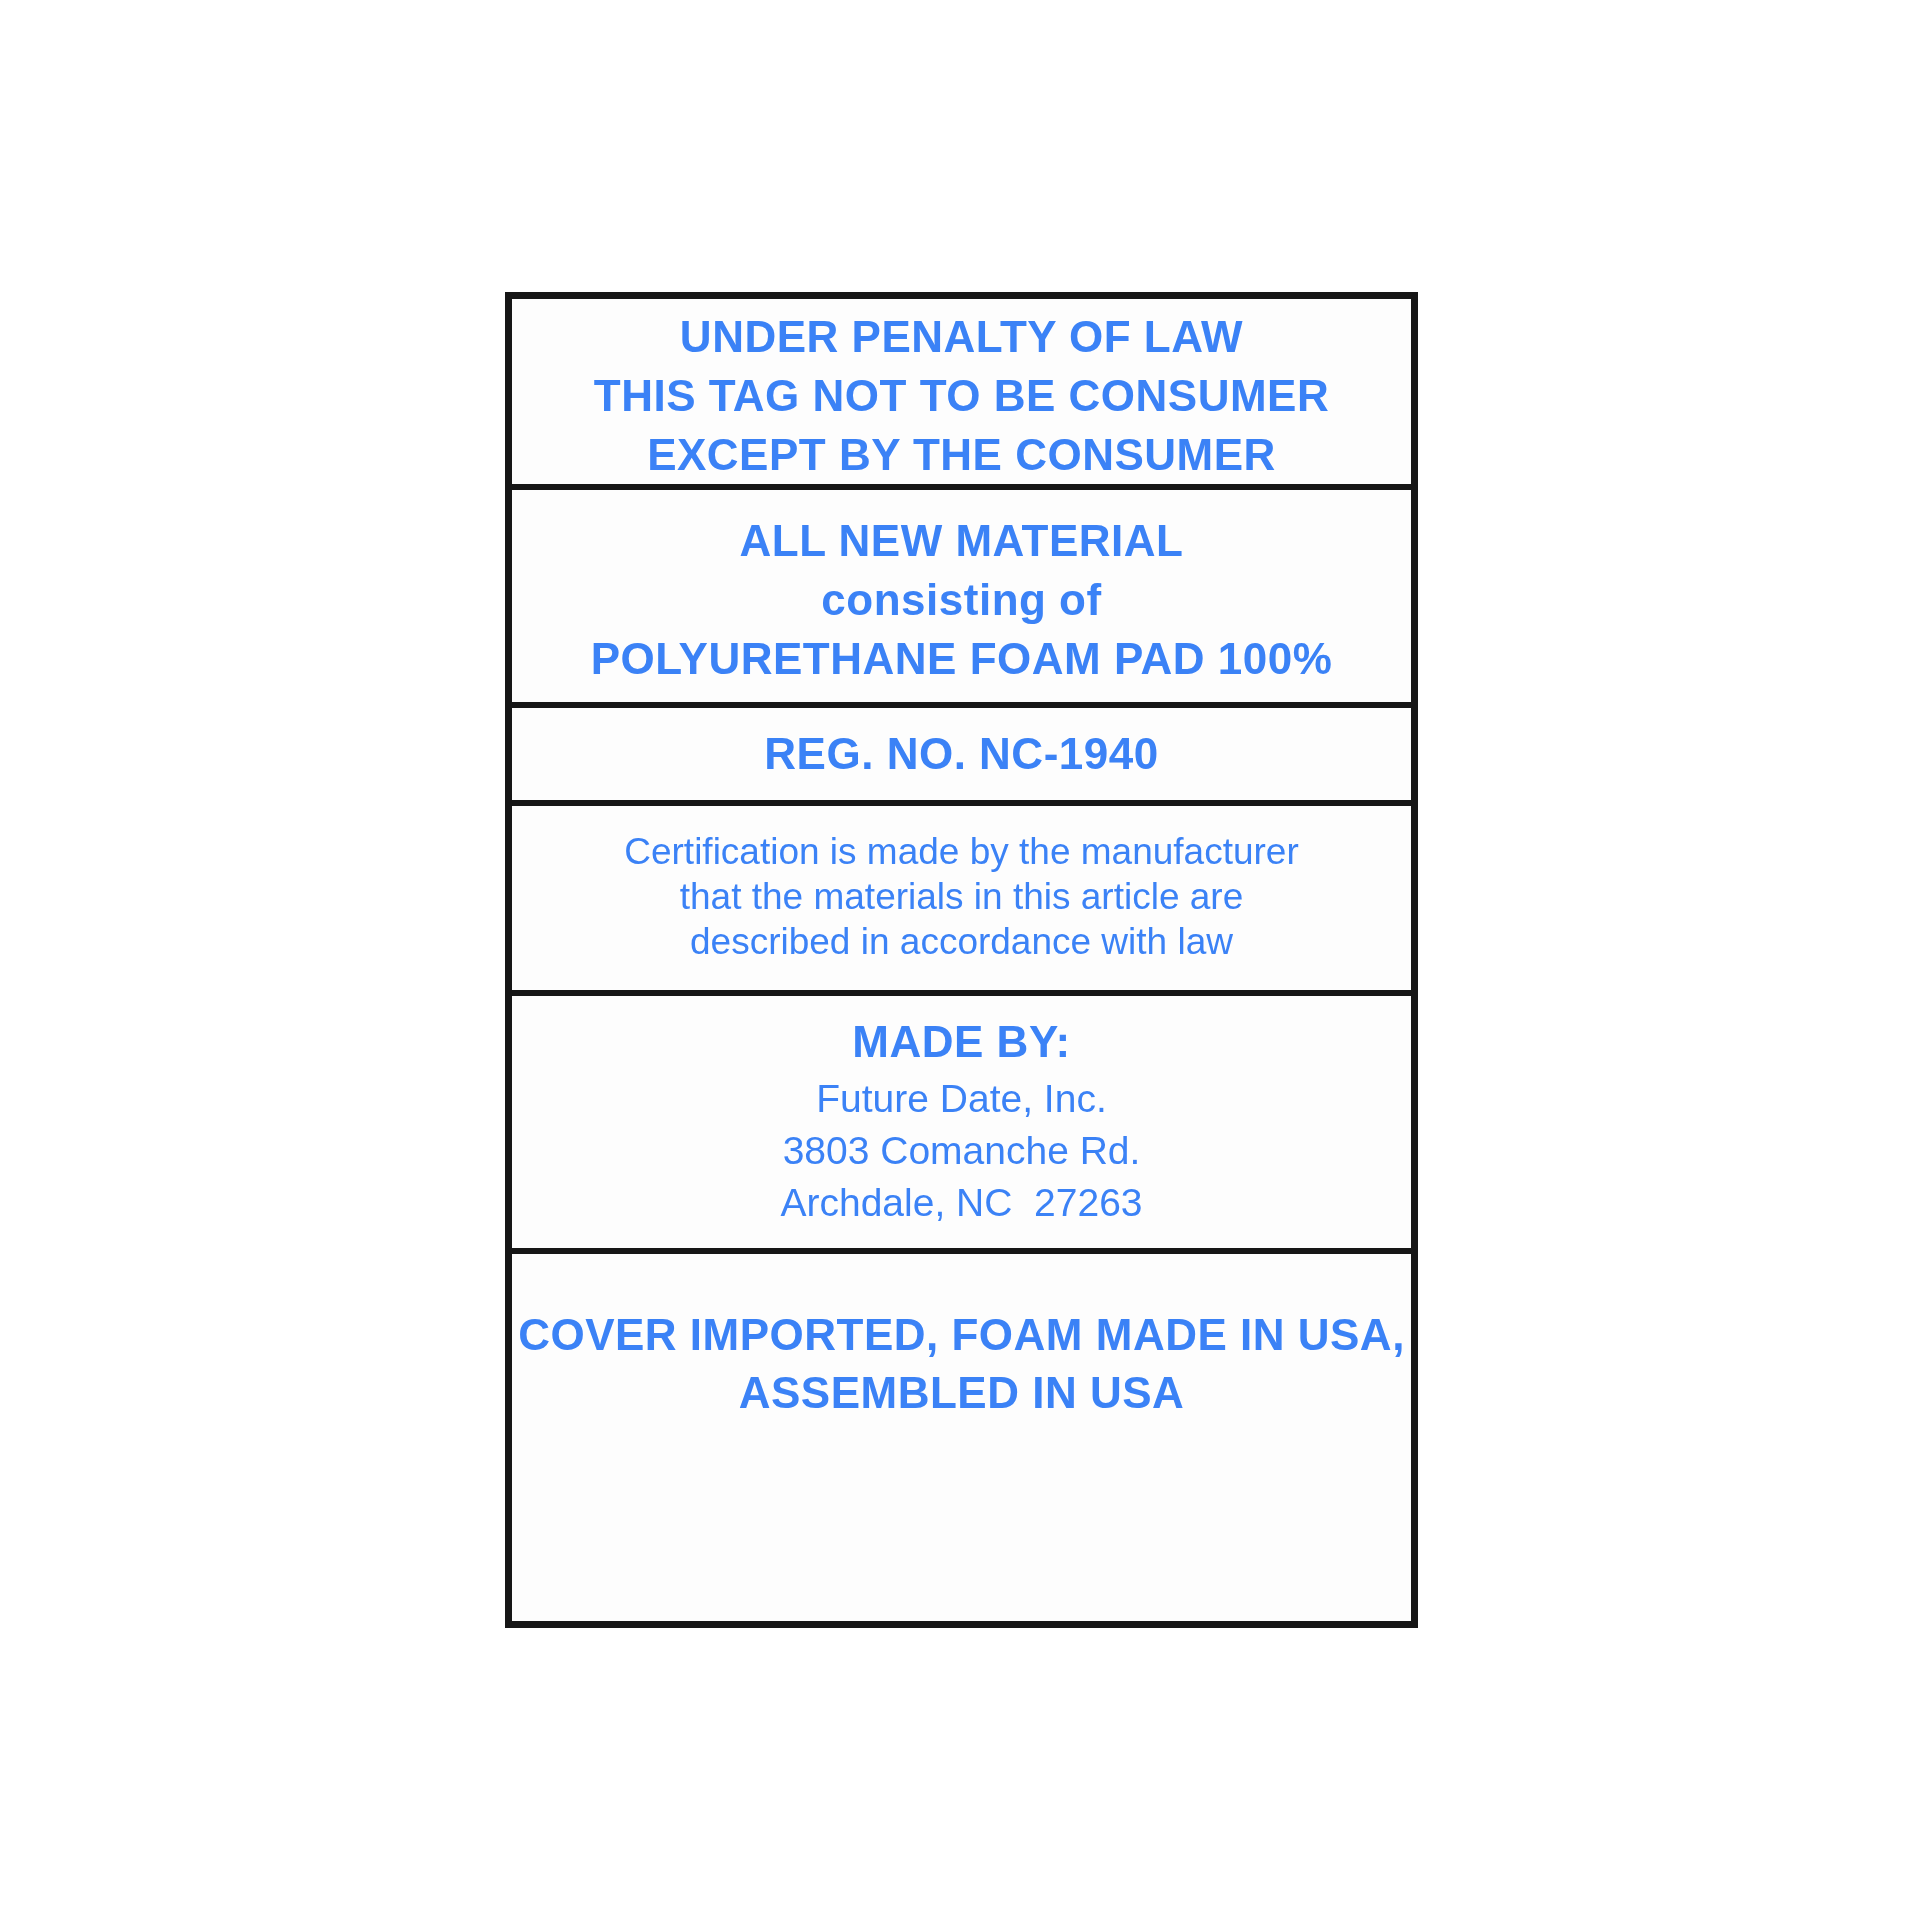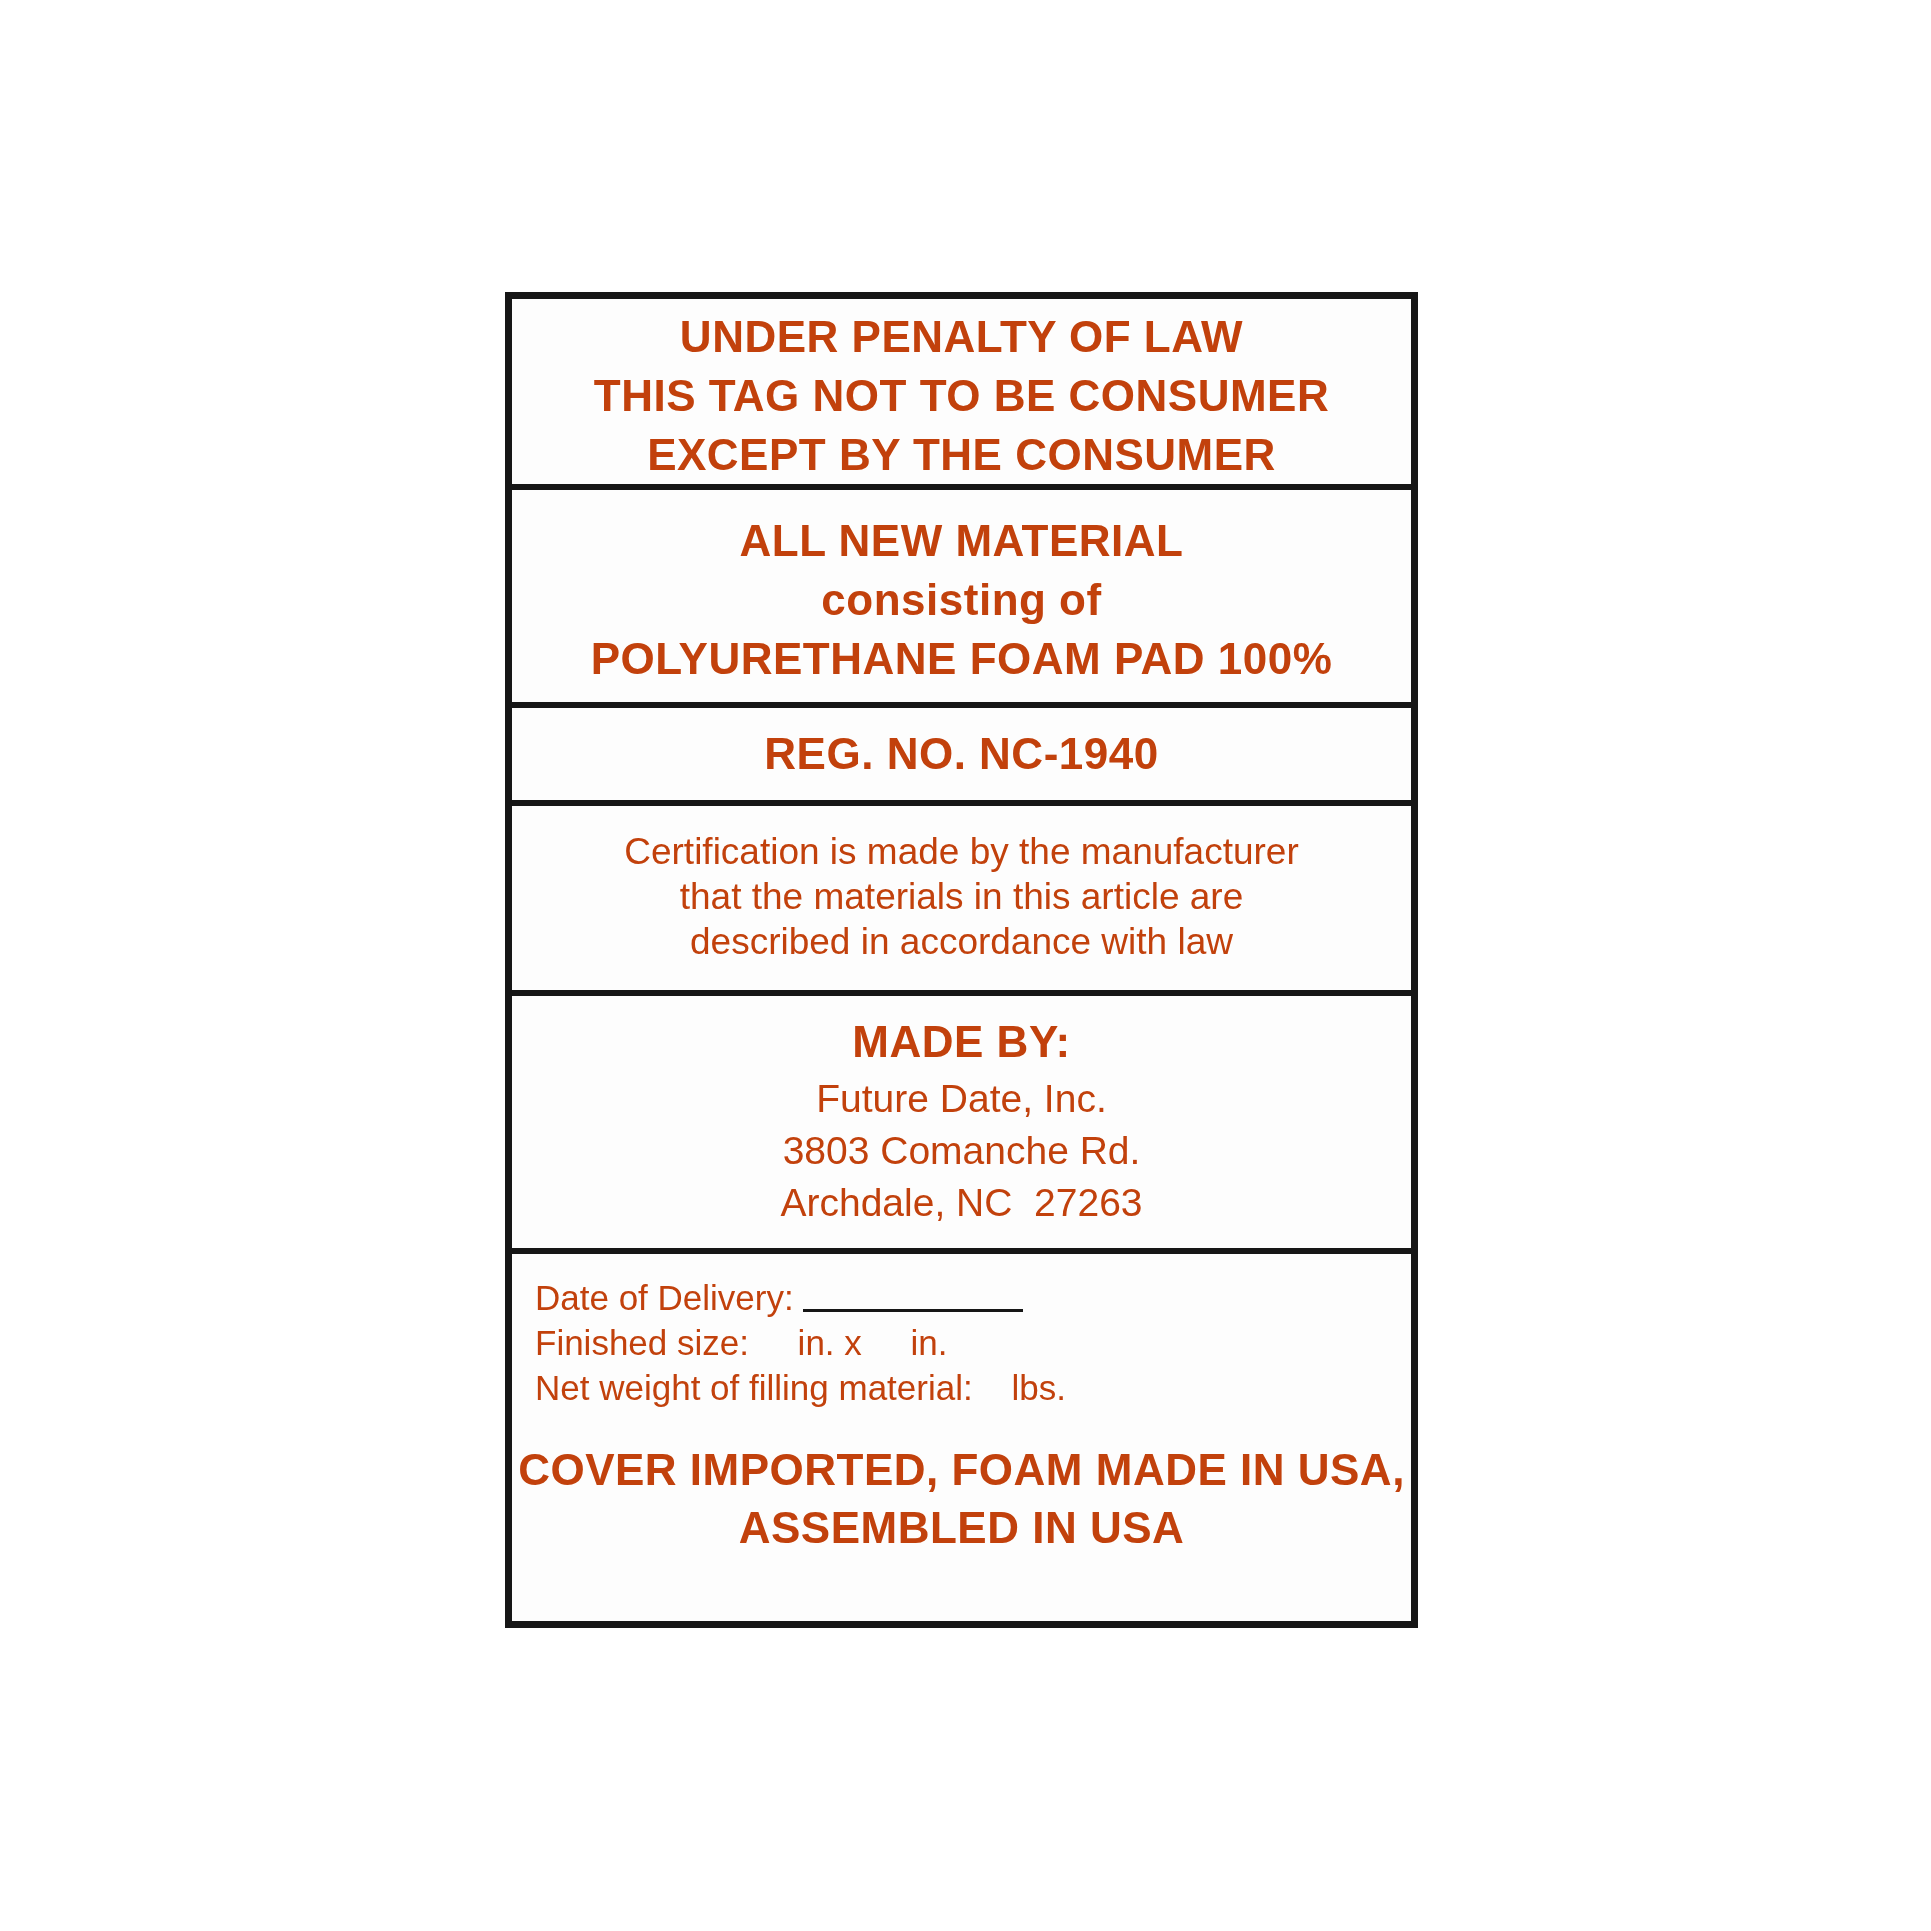--- a/index.html
+++ b/index.html
@@ -7,21 +7,21 @@
     margin: 0;
     padding: 0;
     background: #ffffff;
   }
   .canvas {
     position: relative;
     width: 1931px;
     height: 1931px;
     background: #ffffff;
     font-family: "Liberation Sans", sans-serif;
-    color: #c2410c;
+    color: #3b82f6;
   }
   .law-label {
     position: absolute;
     left: 505px;
     top: 292px;
     width: 913px;
     height: 1336px;
     box-sizing: border-box;
     border: 7.7px solid #161616;
     background: #fdfdfd;
@@ -127,25 +127,20 @@
     </section>
 
     <section class="sec sec-madeby">
       <div class="madeby-heading">MADE BY:</div>
       <div class="address-line">Future Date, Inc.</div>
       <div class="address-line">3803 Comanche Rd.</div>
       <div class="address-line">Archdale, NC  27263</div>
     </section>
 
     <section class="sec sec-details">
-      <div class="detail-lines">
-        <div class="detail-line"><span>Date of Delivery:</span><span class="fill-line"></span></div>
-        <div class="detail-line">Finished size:     in. x     in.</div>
-        <div class="detail-line">Net weight of filling material:    lbs.</div>
-      </div>
       <div class="origin-block">
         <div class="origin-line">COVER IMPORTED, FOAM MADE IN USA,</div>
         <div class="origin-line">ASSEMBLED IN USA</div>
       </div>
     </section>
 
   </div>
 </div>
 
 

